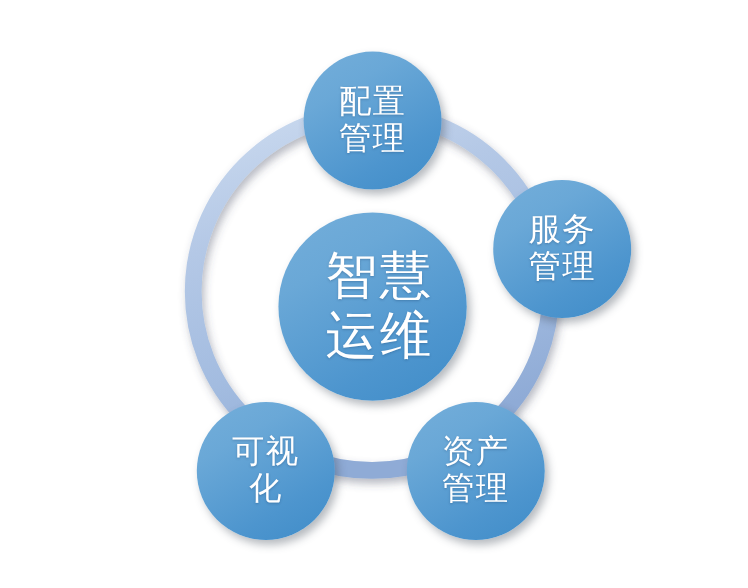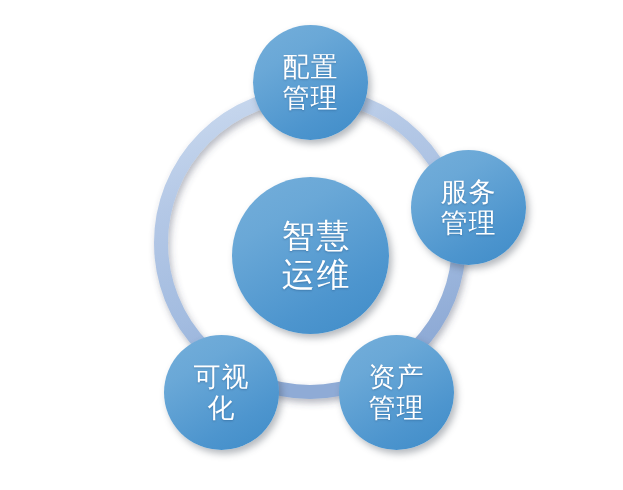--- a/index.html
+++ b/index.html
@@ -45,33 +45,33 @@
     padding: 0 6px;
     white-space: pre-line;
   }
   .node-center {
     left: 232px;
     top: 177px;
     width: 157px;
     height: 157px;
   }
   .node-center .node-label {
-    font-size: 33px;
+    font-size: 43px;
     line-height: 1.16;
     letter-spacing: 0.05em;
     margin-left: 12px;
   }
   .node-satellite {
     width: 115px;
     height: 115px;
   }
   .node-satellite .node-label {
     font-size: 27px;
   }
-  .pos-top    { left: 253px; top: 25px; }
+  .pos-top    { left: 253px; top: 43px; }
   .pos-right  { left: 411px; top: 150px; }
   .pos-bottom-right { left: 339px; top: 335px; }
   .pos-bottom-left  { left: 164px; top: 335px; }
   .pos-left   { left: 96px;  top: 150px; }
 </style>
 </head>
 <body>
 
 <div id="diagram-canvas">
 

